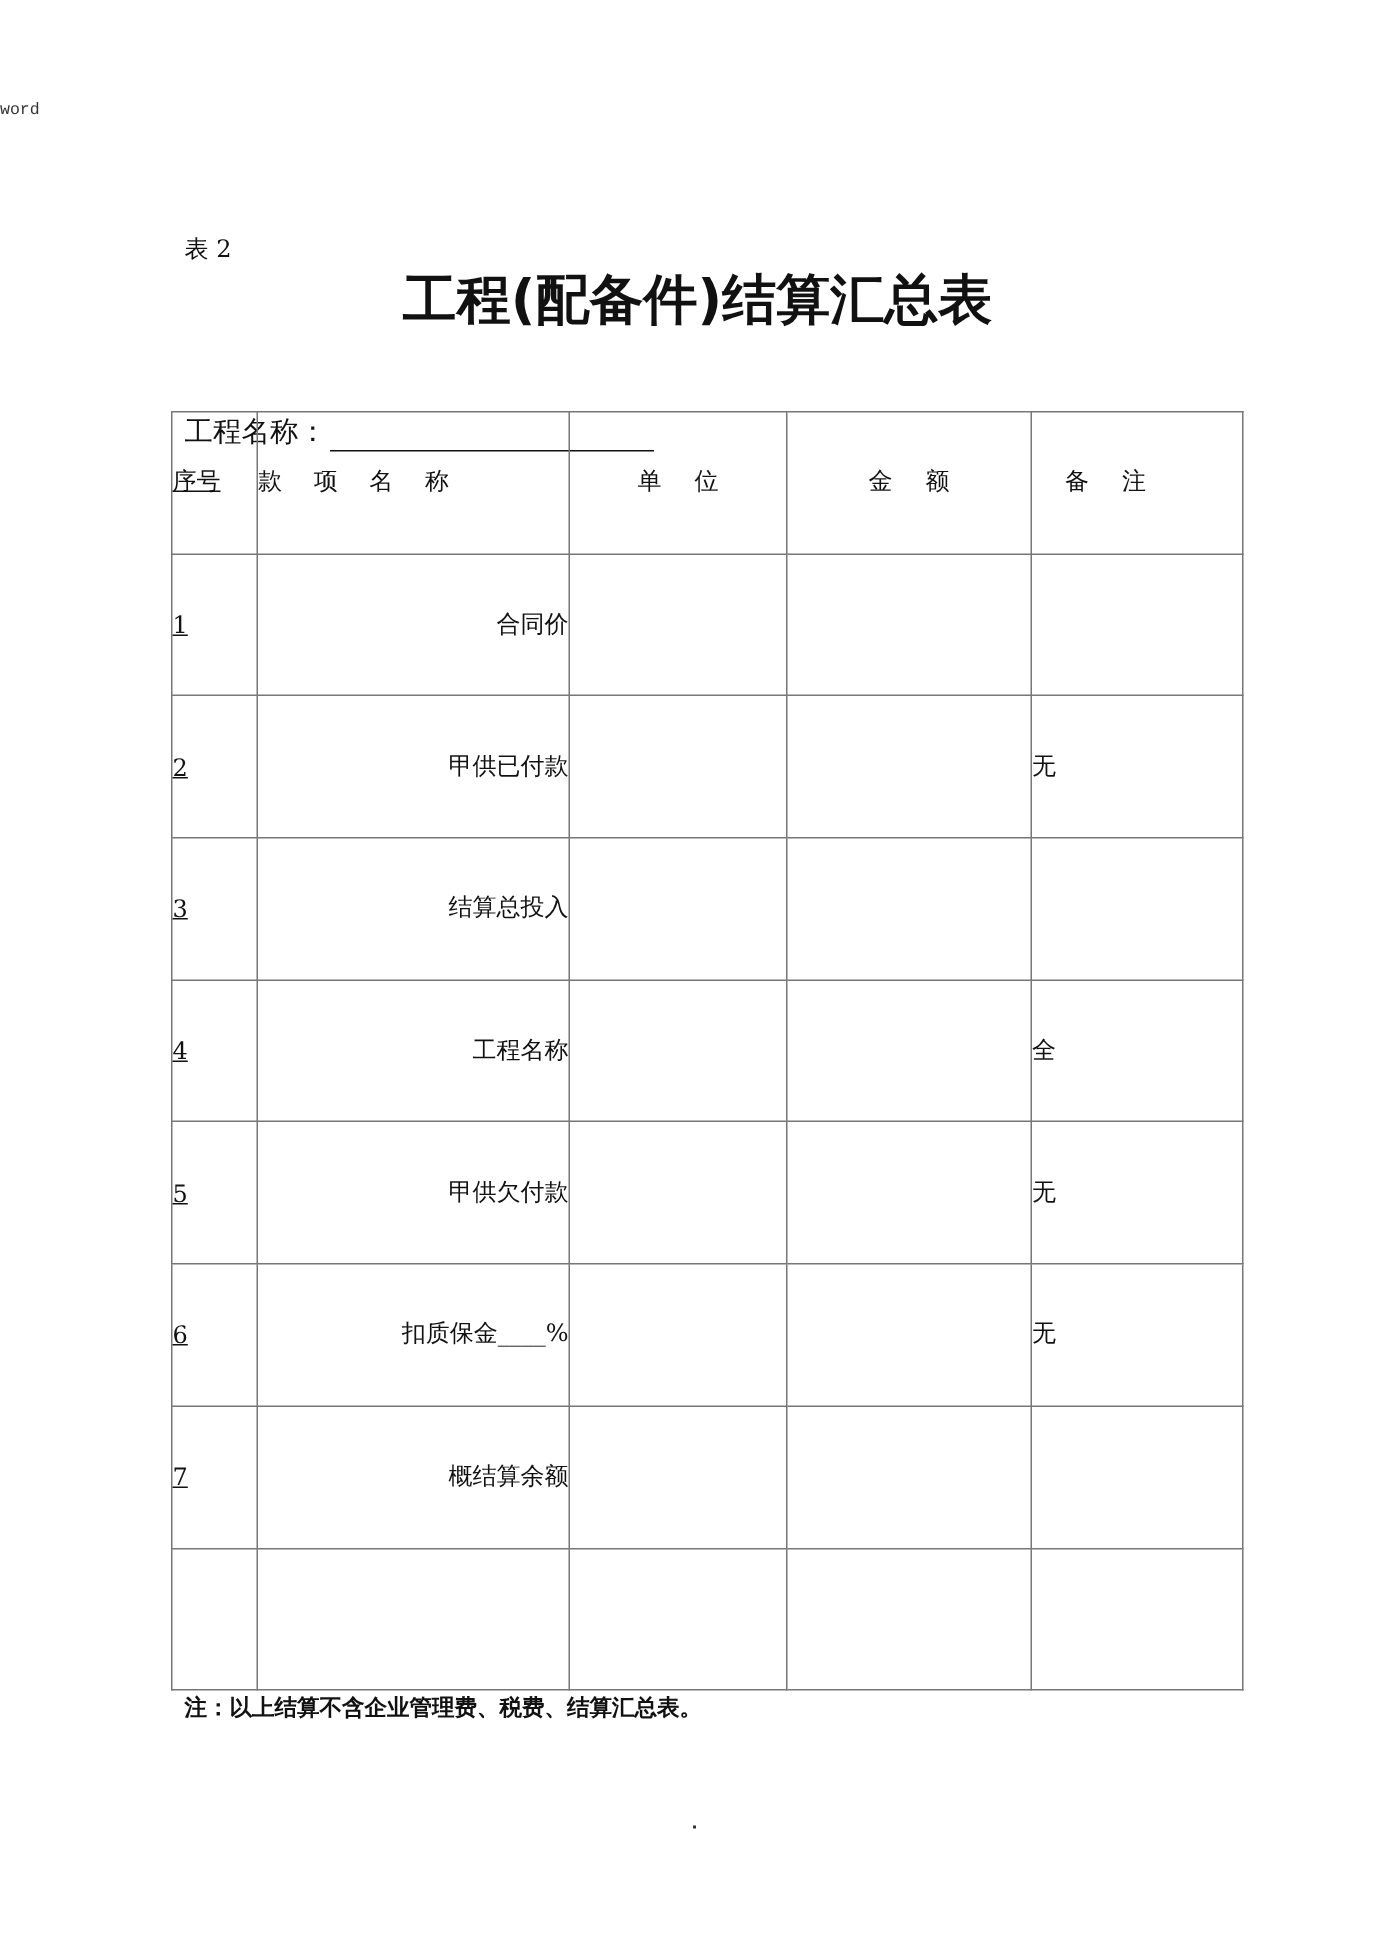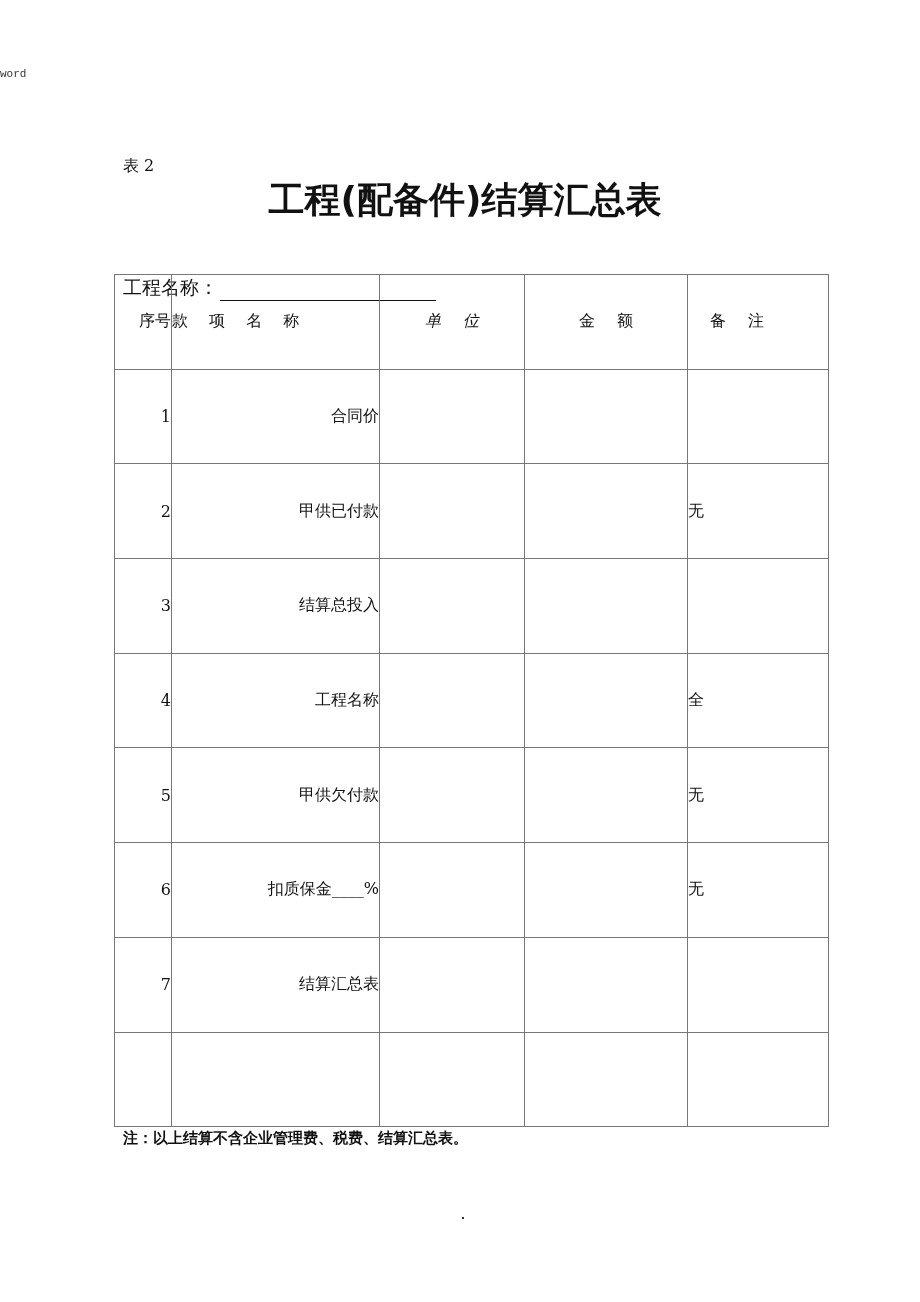--- a/index.html
+++ b/index.html
@@ -5,23 +5,23 @@
   html, body { margin:0; padding:0; background:#ffffff; }
   body { width:920px; height:1302px; position:relative; overflow:hidden; font-family:"DejaVu Serif","Liberation Serif",serif; color:#111; }
   .header-word { position:absolute; top:68px; left:0; width:784px; font-family:Liberation Mono, monospace; font-size:11px; color:#333; }
   .table-label { position:absolute; top:156px; left:123px; font-size:16px; }
   .title { position:absolute; top:176px; left:0; width:930px; text-align:center; font-family:"DejaVu Sans","Liberation Sans",sans-serif; font-size:36px; font-weight:bold; letter-spacing:0px; }
   .project-line { position:absolute; top:238px; left:123px; font-size:19px; display:flex; align-items:flex-end;margin-top:37px; }
   .project-blank { display:inline-block; width:216px; height:22px; border-bottom:1.6px solid #111; margin-left:2px; }
   table.summary { position:absolute; top:274px; left:114px; border-collapse:collapse; table-layout:fixed; }
   table.summary td, table.summary th { border:1.3px solid #777; padding:0; font-weight:normal; font-size:16px; }
   table.summary tr { height:94.7px; }
-  .c-idx { width:56px; text-align:right; }
+  .c-idx { width:56px; text-align:left;text-decoration:underline; }
   .c-name { width:198px; text-align:right; padding-left:9px !important; }
-  .c-unit { width:144px; text-align:center;font-style:italic; }
+  .c-unit { width:144px; text-align:center; }
   .c-amt { width:162px; }
   .c-note { width:140px; text-align:left; }
   th.c-name { text-align:left; padding-left:0 !important; letter-spacing:8px; }
   th.c-unit, th.c-amt, th.c-note { letter-spacing:22px; text-indent:22px; }
   .footnote { position:absolute; top:1129px; left:123px; font-family:"DejaVu Sans","Liberation Sans",sans-serif; font-size:15px; font-weight:bold; }
   .page-dot { position:absolute; top:1217px; left:462px; width:2px; height:2px; background:#333; }
 </style>
 </head>
 <body>
 
@@ -79,21 +79,21 @@
   </tr>
   <tr>
     <td class="c-idx">6</td>
     <td class="c-name">扣质保金____%</td>
     <td class="c-unit"></td>
     <td class="c-amt"></td>
     <td class="c-note">无</td>
   </tr>
   <tr>
     <td class="c-idx">7</td>
-    <td class="c-name">结算汇总表</td>
+    <td class="c-name">概结算余额</td>
     <td class="c-unit"></td>
     <td class="c-amt"></td>
     <td class="c-note"></td>
   </tr>
   <tr>
     <td class="c-idx"></td>
     <td class="c-name"></td>
     <td class="c-unit"></td>
     <td class="c-amt"></td>
     <td class="c-note"></td>

